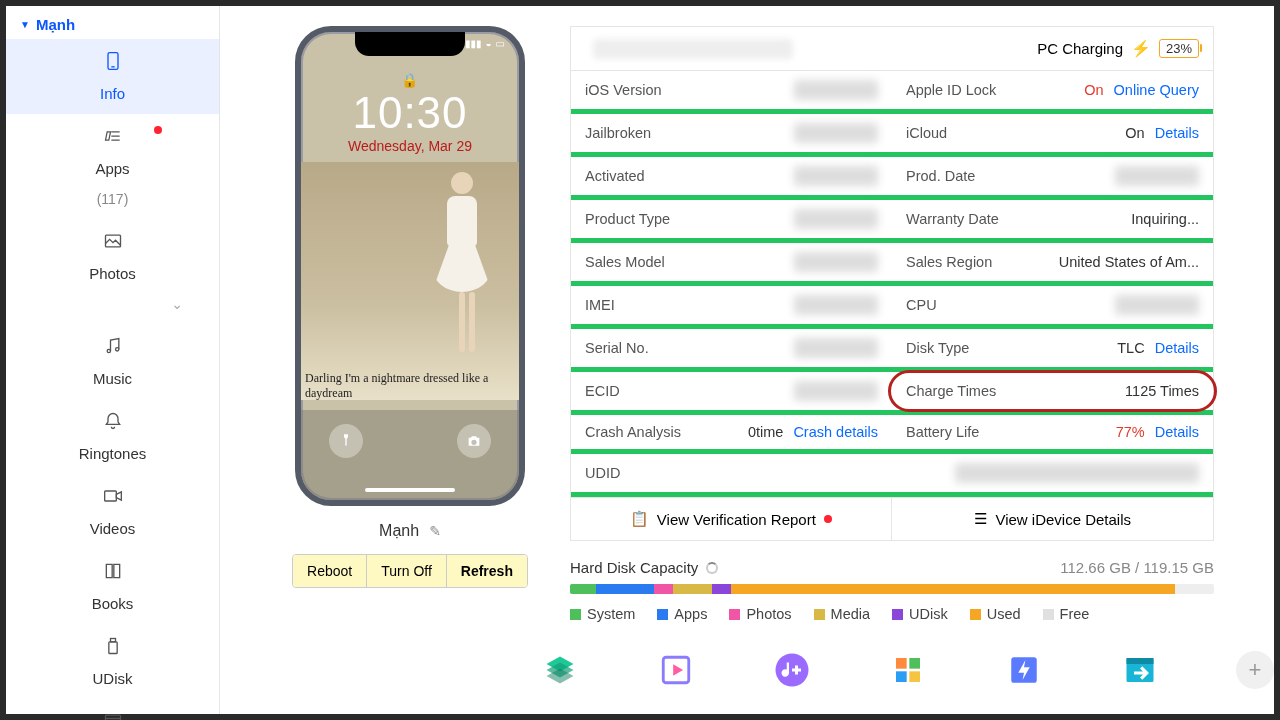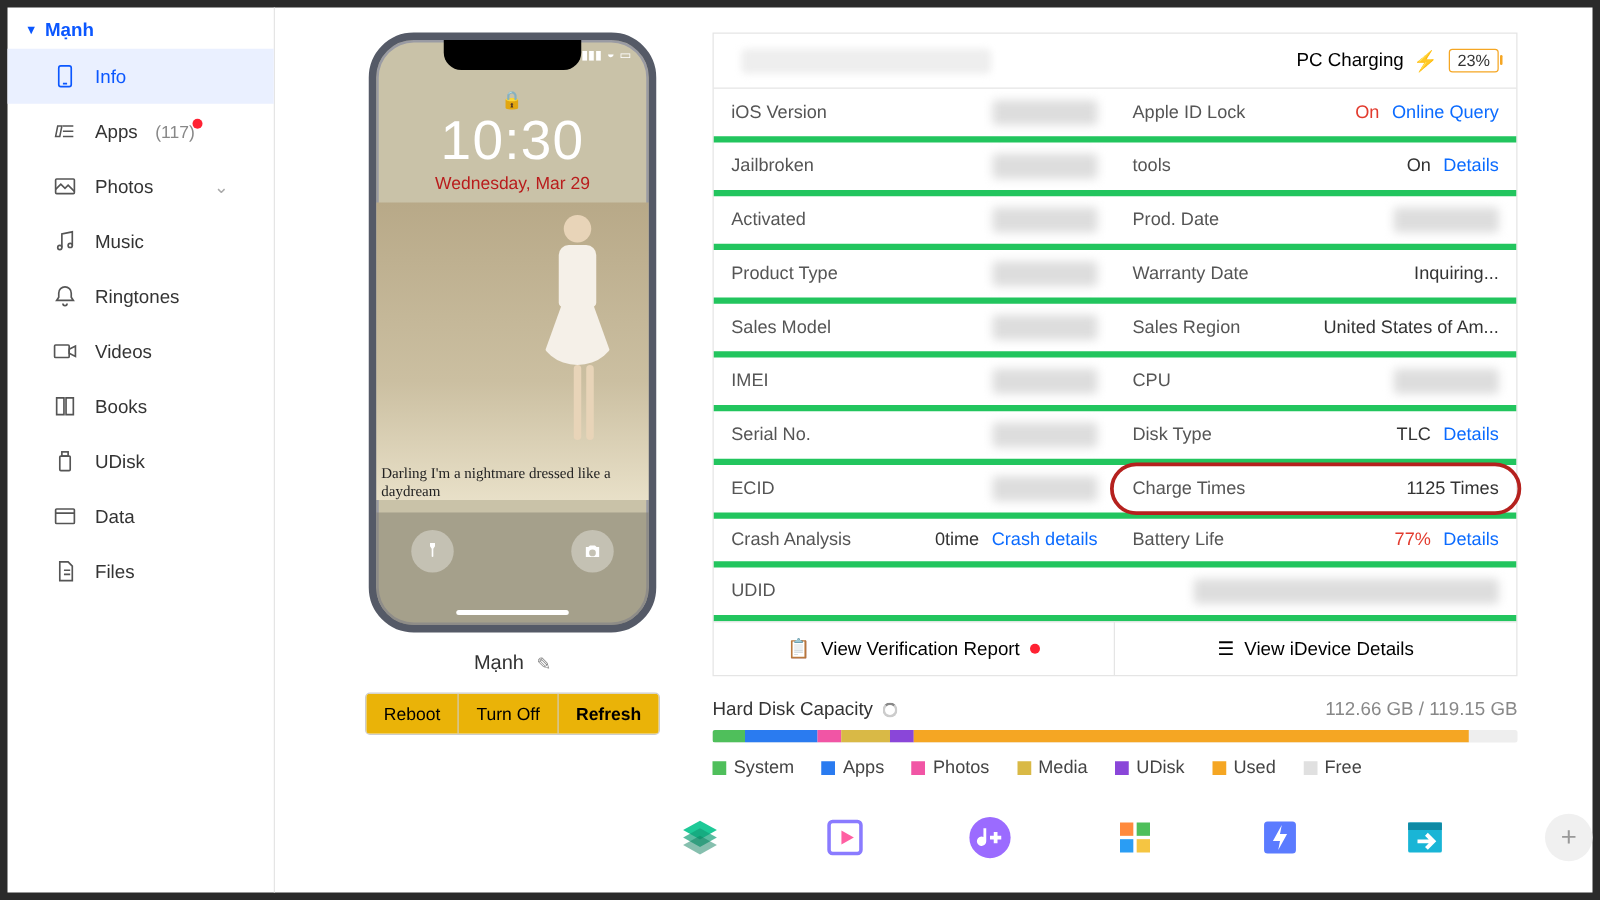--- a/index.html
+++ b/index.html
@@ -2,21 +2,21 @@
 <html><head>
 <meta charset="utf-8">
 <style>
 * { margin:0; padding:0; box-sizing:border-box; font-family:-apple-system,"Segoe UI",Arial,sans-serif; }
 body { background:#2a2a2a; width:1280px; height:720px; overflow:hidden; }
 .frame { position:absolute; left:6px; top:6px; right:6px; bottom:6px; background:#fff; display:flex; }
 .sidebar { width:234px; border-right:1px solid #e5e5e5; display:flex; flex-direction:column; padding-top:6px; }
 .dev-head { display:flex; align-items:center; gap:6px; padding:4px 14px 6px; color:#0b57ff; font-weight:600; font-size:15px; }
 .dev-head .tri { font-size:10px; }
 .nav { display:flex; flex-direction:column; }
-.nav-item { display:flex; align-items:center; gap:14px; padding:12px 36px 12px 36px; font-size:15px; color:#333; cursor:pointer; position:relative; }
+.nav-item { display:flex; align-items:center; gap:14px; padding:12px 36px 12px 36px; font-size:15px; color:#333; cursor:pointer; position:relative;flex-direction:column; }
 .nav-item.active { background:#eaf0ff; color:#0b57ff; }
 .nav-item .ic { width:20px; height:20px; display:inline-flex; align-items:center; justify-content:center; color:#555; }
 .nav-item.active .ic { color:#0b57ff; }
 .nav-item .count { color:#888; font-size:14px; }
 .red-dot { position:absolute; width:8px; height:8px; background:#f23; border-radius:50%; }
 .nav-item .chev { margin-left:auto; color:#aaa; font-size:14px; }
 
 .main { flex:1; display:flex; flex-direction:column; position:relative; }
 .upper { display:flex; padding:20px 60px 0 60px; gap:30px; }
 .phone-col { width:260px; display:flex; flex-direction:column; align-items:center; }
@@ -33,21 +33,21 @@
 .figure .skirt { width:60px; height:50px; background:#f5f0e8; margin:-4px auto 0; clip-path:polygon(30% 0,70% 0,100% 100%,0 100%); border-radius:0 0 50% 50%; }
 .figure .legs { width:6px; height:60px; background:#e8d4b8; margin:0 auto; box-shadow:10px 0 0 #e8d4b8; border-radius:3px; }
 .wall-text { position:absolute; bottom:100px; left:4px; right:8px; font-family:cursive; font-size:12px; color:#222; z-index:2; line-height:1.2; }
 .dock { position:absolute; bottom:0; left:0; right:0; height:90px; background:rgba(130,125,110,.5); z-index:2; display:flex; justify-content:space-between; align-items:flex-start; padding:14px 28px 0; }
 .dock .circ { width:34px; height:34px; border-radius:50%; background:rgba(255,255,255,.35); display:flex; align-items:center; justify-content:center; color:#fff; font-size:16px; }
 .homebar { position:absolute; bottom:8px; left:50%; transform:translateX(-50%); width:90px; height:4px; background:#fff; border-radius:3px; z-index:3;}
 
 .dev-name { margin-top:16px; display:flex; align-items:center; gap:10px; font-size:16px; color:#333; }
 .dev-name .edit { color:#888; font-size:14px; }
 .btn-row { margin-top:14px; display:flex; border:1px solid #ccc; border-radius:4px; overflow:hidden; }
-.btn-row button { background:#eab308; border:none; border-right:1px solid #ccc; padding:8px 14px; font-size:14px; cursor:pointer; }
+.btn-row button { background:#fef9c3; border:none; border-right:1px solid #ccc; padding:8px 14px; font-size:14px; cursor:pointer; }
 .btn-row button:last-child { border-right:none;font-weight:bold; }
 
 .info-col { flex:1; }
 .info-box { border:1px solid #e5e5e5; }
 .info-head { display:flex; justify-content:flex-end; align-items:center; padding:10px 14px; border-bottom:1px solid #e5e5e5; height:44px; gap:8px;}
 .blurblk { width:200px; height:20px; background:#eee; border-radius:4px; filter:blur(3px); margin-right:auto; margin-left:8px;}
 .pc-chg { font-size:15px; }
 .bolt { color:#1db954; font-size:16px; }
 .batt { border:1.5px solid #f5a623; border-radius:3px; padding:1px 6px; font-size:13px; color:#333; position:relative; }
 .batt:after { content:""; position:absolute; right:-4px; top:4px; width:2px; height:8px; background:#f5a623; border-radius:1px;}
@@ -250,21 +250,21 @@
                   <span class="link">Online Query</span>
                 </span>
               </div>
               <div class="cell">
                 <span class="lbl">Jailbroken</span>
                 <span class="val">
                   <span class="blur">hidden</span>
                 </span>
               </div>
               <div class="cell">
-                <span class="lbl">tools</span>
+                <span class="lbl">iCloud</span>
                 <span class="val">
                   <span>On</span>
                   <span class="link">Details</span>
                 </span>
               </div>
               <div class="cell">
                 <span class="lbl">Activated</span>
                 <span class="val">
                   <span class="blur">hidden</span>
                 </span>

